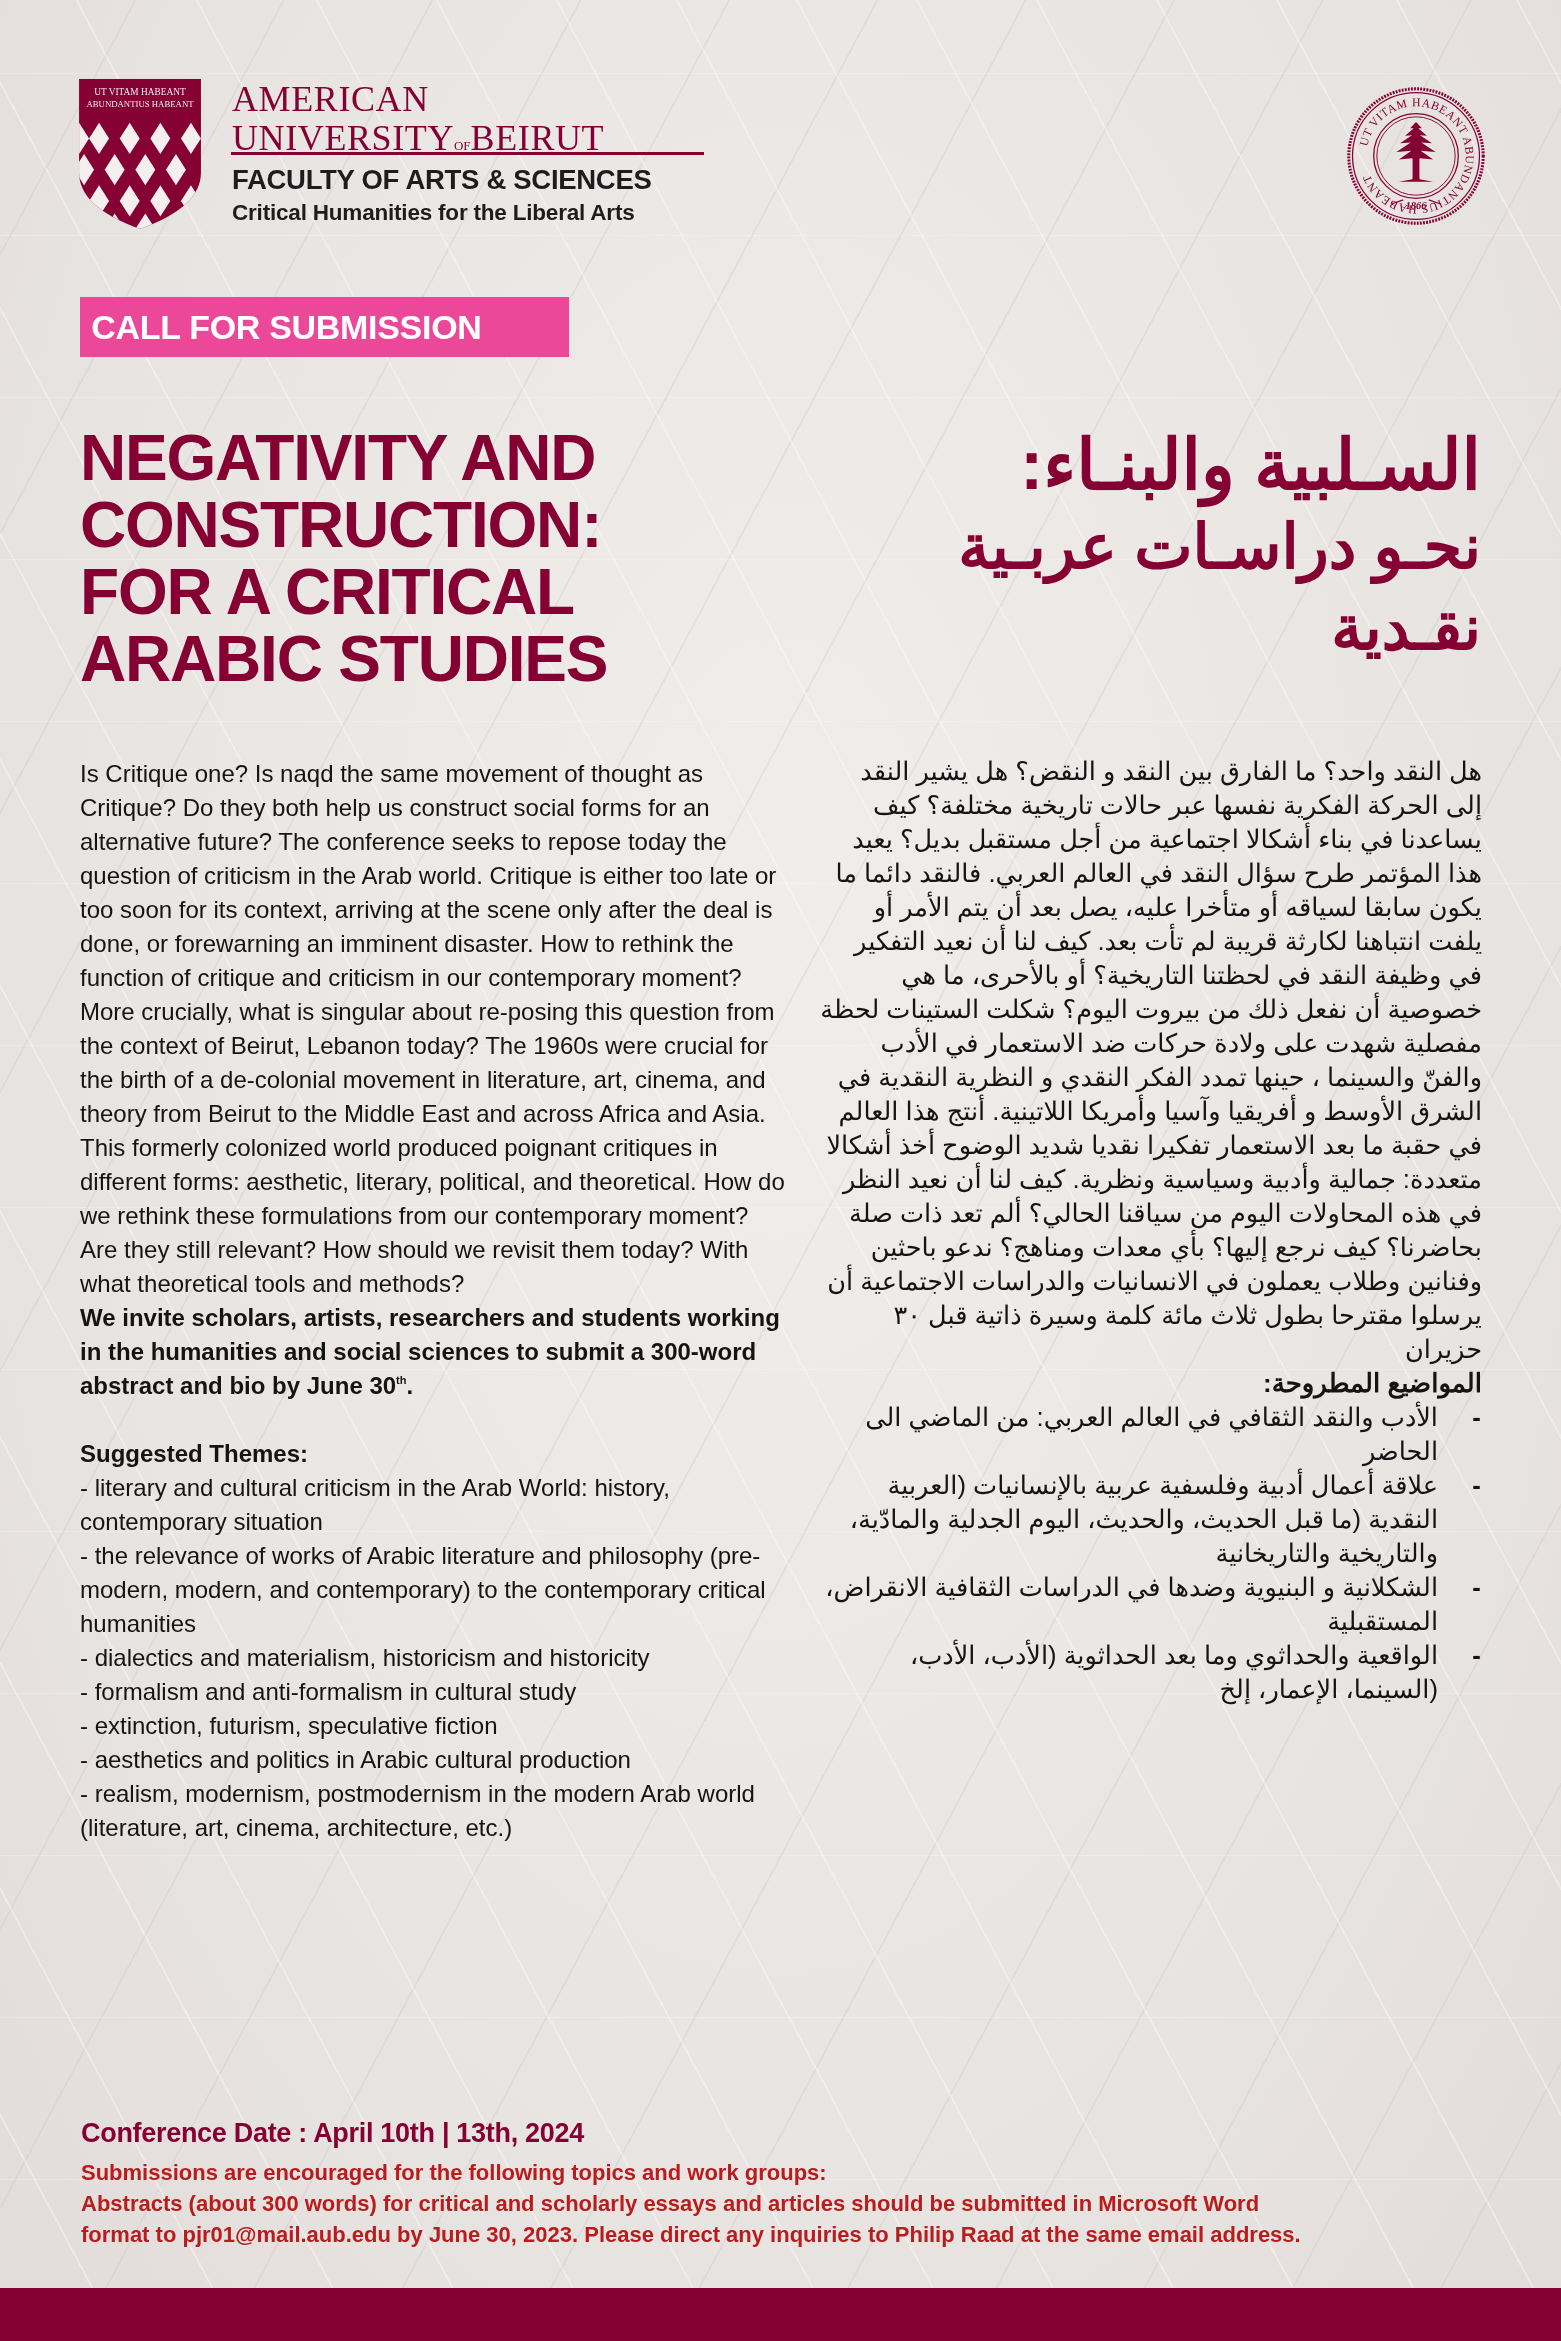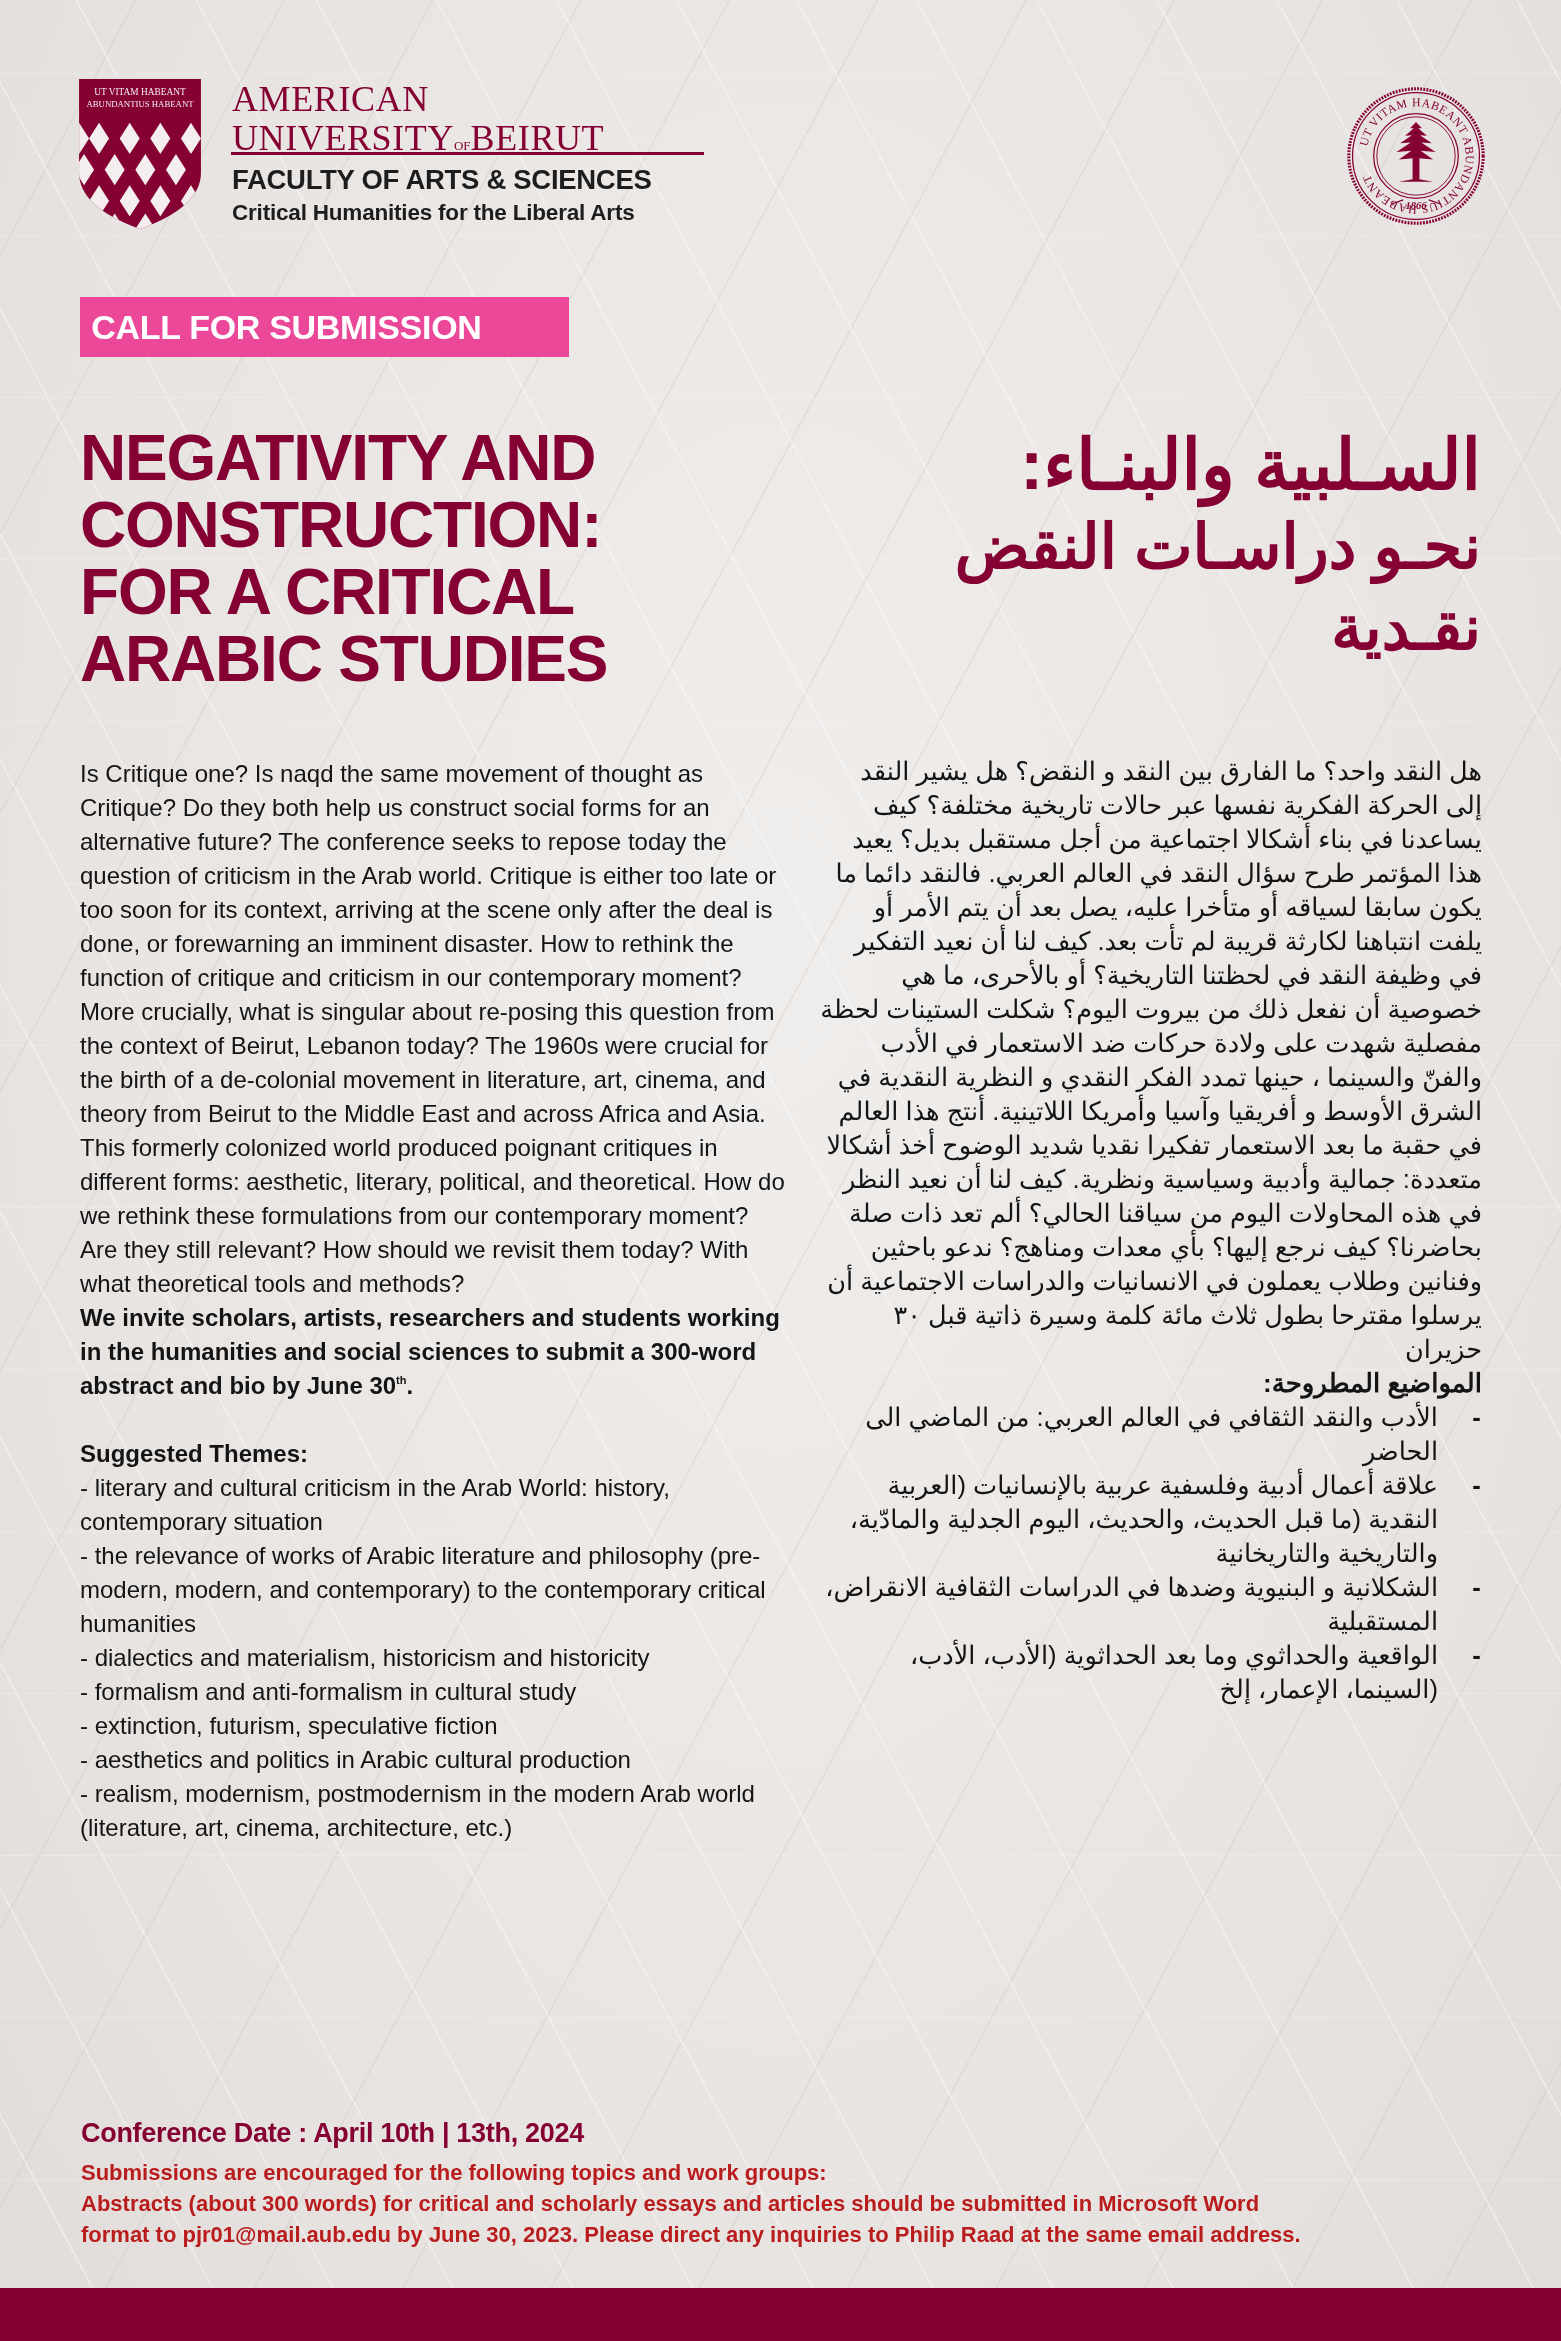--- a/index.html
+++ b/index.html
@@ -167,21 +167,21 @@
 
 <div class="title-en">
   <div class="heavy">NEGATIVITY AND</div>
   <div class="heavy">CONSTRUCTION:</div>
   <div class="light">FOR A CRITICAL</div>
   <div class="light">ARABIC STUDIES</div>
 </div>
 
 <div class="title-ar">
   <div class="l1">السـلبية والبنـاء:</div>
-  <div>نحـو دراسـات النقض</div>
+  <div>نحـو دراسـات عربـية</div>
   <div>نقـدية</div>
 </div>
 
 <div class="col-en">
   <p>Is Critique one? Is naqd the same movement of thought as Critique? Do they both help us construct social forms for an alternative future? The conference seeks to repose today the question of criticism in the Arab world. Critique is either too late or too soon for its context, arriving at the scene only after the deal is done, or forewarning an imminent disaster. How to rethink the function of critique and criticism in our contemporary moment? More crucially, what is singular about re-posing this question from the context of Beirut, Lebanon today? The 1960s were crucial for the birth of a de-colonial movement in literature, art, cinema, and theory from Beirut to the Middle East and across Africa and Asia. This formerly colonized world produced poignant critiques in different forms: aesthetic, literary, political, and theoretical. How do we rethink these formulations from our contemporary moment? Are they still relevant? How should we revisit them today? With what theoretical tools and methods?</p>
   <p class="invite"><span>We invite scholars, artists, researchers and students working in the humanities and social sciences to submit a 300-word abstract and bio by June 30</span><sup>th</sup><span>.</span></p>
   <p class="themes-head">Suggested Themes:</p>
   <div>
     <span class="theme">- literary and cultural criticism in the Arab World: history, contemporary situation</span>
     <span class="theme">- the relevance of works of Arabic literature and philosophy (pre-modern, modern, and contemporary) to the contemporary critical humanities</span>

